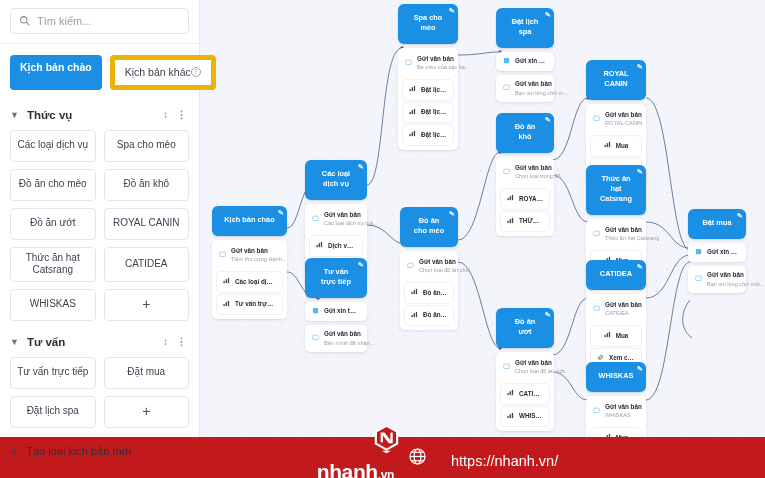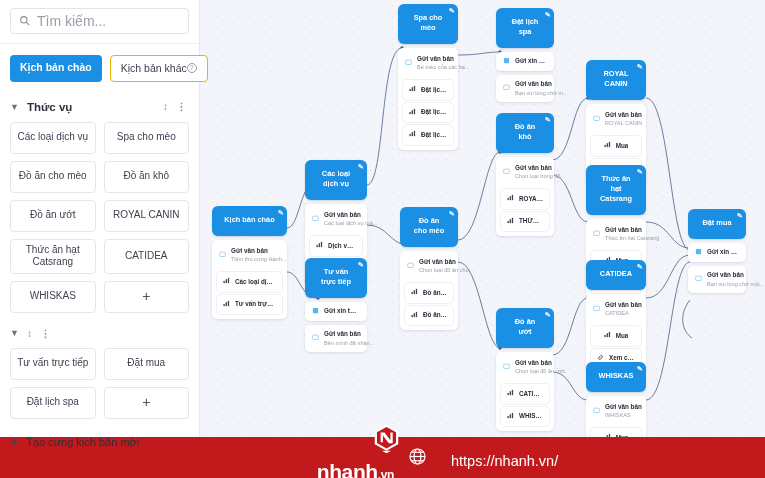--- a/index.html
+++ b/index.html
@@ -17,34 +17,34 @@
     background:#ffffff; border-right:1px solid #e8e8ec; z-index:5;
   }
   .search-wrap { padding:8px 10px 9px 10px; }
   .search-box {
     display:flex; align-items:center; gap:7px;
     height:26px; border:1px solid #e2e4ea; border-radius:4px;
     padding:0 8px; background:#fff;
   }
   .search-box svg { flex:0 0 auto; }
   .search-input {
-    border:0; outline:0; font-size:14px; color:#8b8f99;
+    border:0; outline:0; font-size:11px; color:#8b8f99;
     font-family:"Liberation Sans", sans-serif; width:100%; background:transparent;
   }
   .search-input::placeholder { color:#9aa0ab; }
   .sb-divider { height:1px; background:#eceef2; }
 
   .tabs { display:flex; gap:8px; padding:11px 10px 12px 10px; }
   .tab {
     font-size:10.5px; border-radius:4px; padding:7px 10px; cursor:pointer;
     white-space:nowrap; line-height:1;
   }
   .tab.primary { background:#1a8fe3; color:#fff; font-weight:600; }
   .tab.ghost {
-    background:#fff; color:#3c4250; border:1px solid #eab308;
+    background:#fff; color:#3c4250; border:5px solid #eab308;
     display:flex; align-items:center; 
   }
   .q-circle {
     width:10px; height:10px; border:1px solid #9aa0ab; border-radius:50%;
     font-size:7px; line-height:8px; text-align:center; color:#9aa0ab;
   }
 
   .group-head {
     display:flex; align-items:center; gap:8px;
     padding:7px 12px 7px 10px; font-size:11.5px; font-weight:700; color:#2b303b;
@@ -168,33 +168,34 @@
       <div class="chip">Đồ ăn ướt</div>
       <div class="chip">ROYAL CANIN</div>
       <div class="chip">Thức ăn hạt Catsrang</div>
       <div class="chip">CATIDEA</div>
       <div class="chip">WHISKAS</div>
       <div class="chip plus">+</div>
     </div>
 
     <div class="group-head">
       <span class="chev">▼</span>
+      <span class="gh-title">Tư vấn</span>
       <span class="ico-sort">↕</span>
       <span class="ico-dots">⋮</span>
     </div>
     <div class="grid">
       <div class="chip">Tư vấn trực tiếp</div>
       <div class="chip">Đặt mua</div>
       <div class="chip">Đặt lịch spa</div>
       <div class="chip plus">+</div>
     </div>
 
     <div class="add-group">
       <span class="pl">+</span>
-      <span>Tạo cưng kịch bản mới</span>
+      <span>Tạo loại kịch bản mới</span>
     </div>
   </div>
 
   <div id="canvas">
 
     <svg id="edges">
       <g fill="none" stroke="#4a5f86" stroke-width="0.8">
 
         <path d="M87,228 C100,228 100,180 118,180"></path>
 

